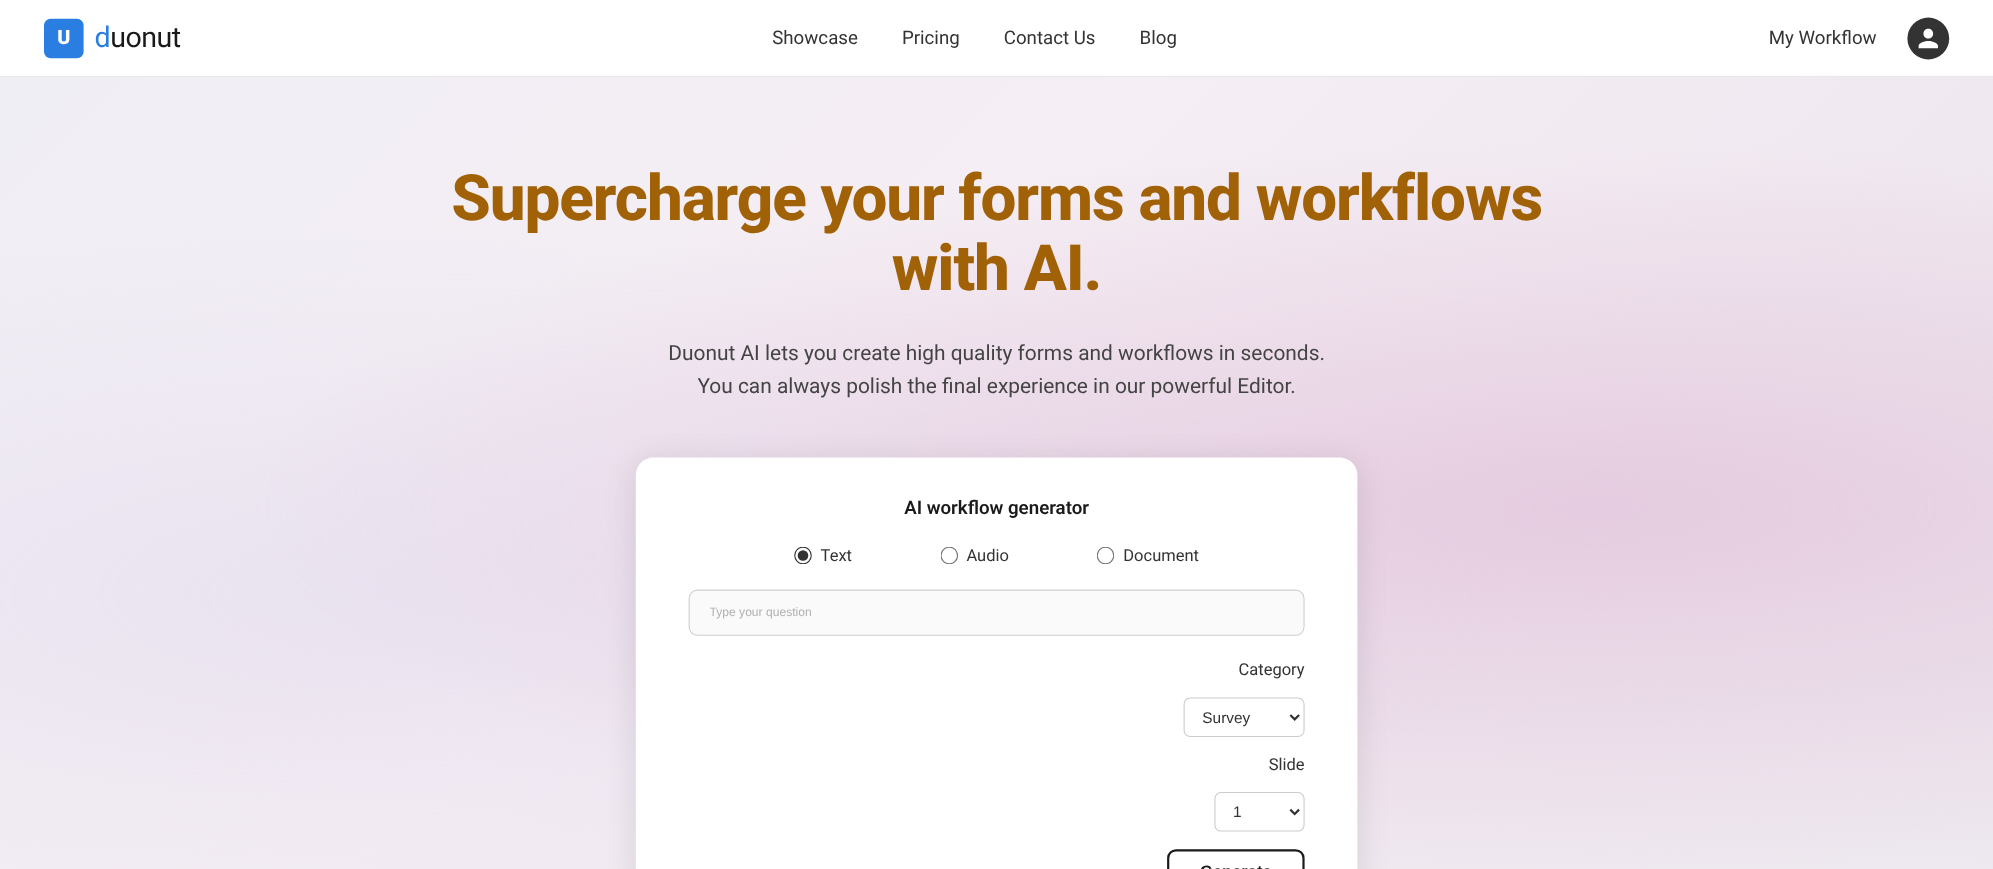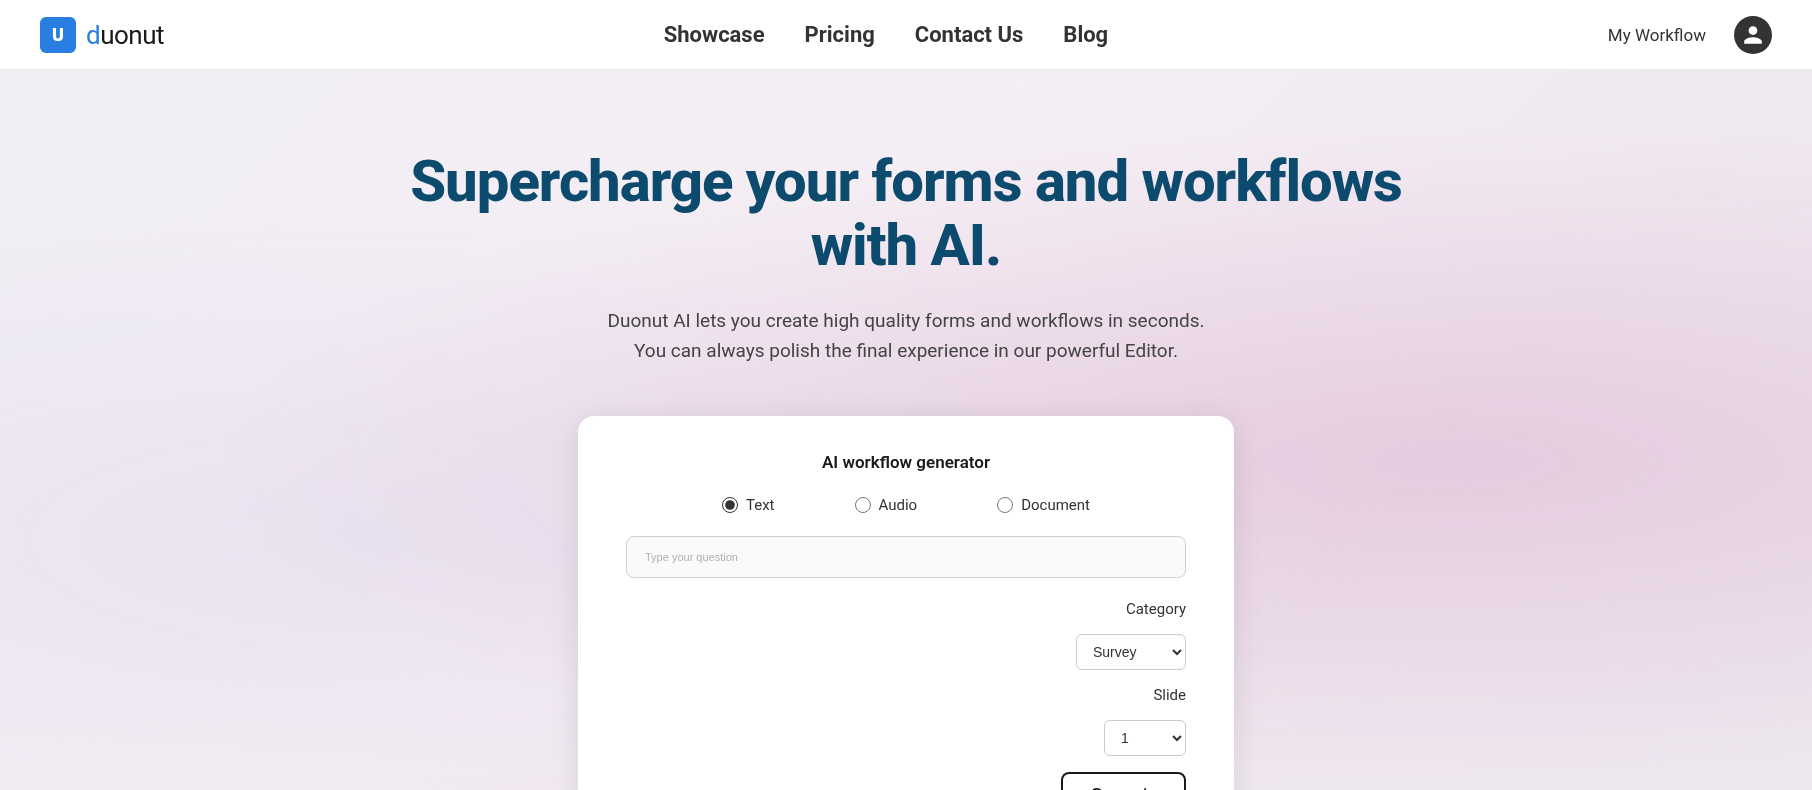--- a/index.html
+++ b/index.html
@@ -62,22 +62,22 @@
 
     .navbar-nav {
       display: flex;
       align-items: center;
       gap: 40px;
     }
 
     .navbar-nav a {
       text-decoration: none;
       color: #333333;
-      font-size: 22px;
-      font-weight: 700;
+      font-size: 17px;
+      font-weight: 400;
       text-align: center;
     }
 
     .navbar-right {
       display: flex;
       align-items: center;
       gap: 28px;
     }
 
     .my-workflow-link {
@@ -130,21 +130,21 @@
       z-index: 1;
       text-align: center;
       width: 100%;
       max-width: 1100px;
       padding: 0 40px;
     }
 
     .hero-title {
       font-size: 58px;
       font-weight: 800;
-      color: #0c4a6e;
+      color: #a16207;
       line-height: 1.1;
       margin-bottom: 28px;
       letter-spacing: -1px;
     }
 
     .hero-subtitle {
       font-size: 19px;
       color: #444;
       line-height: 1.6;
       margin-bottom: 50px;

